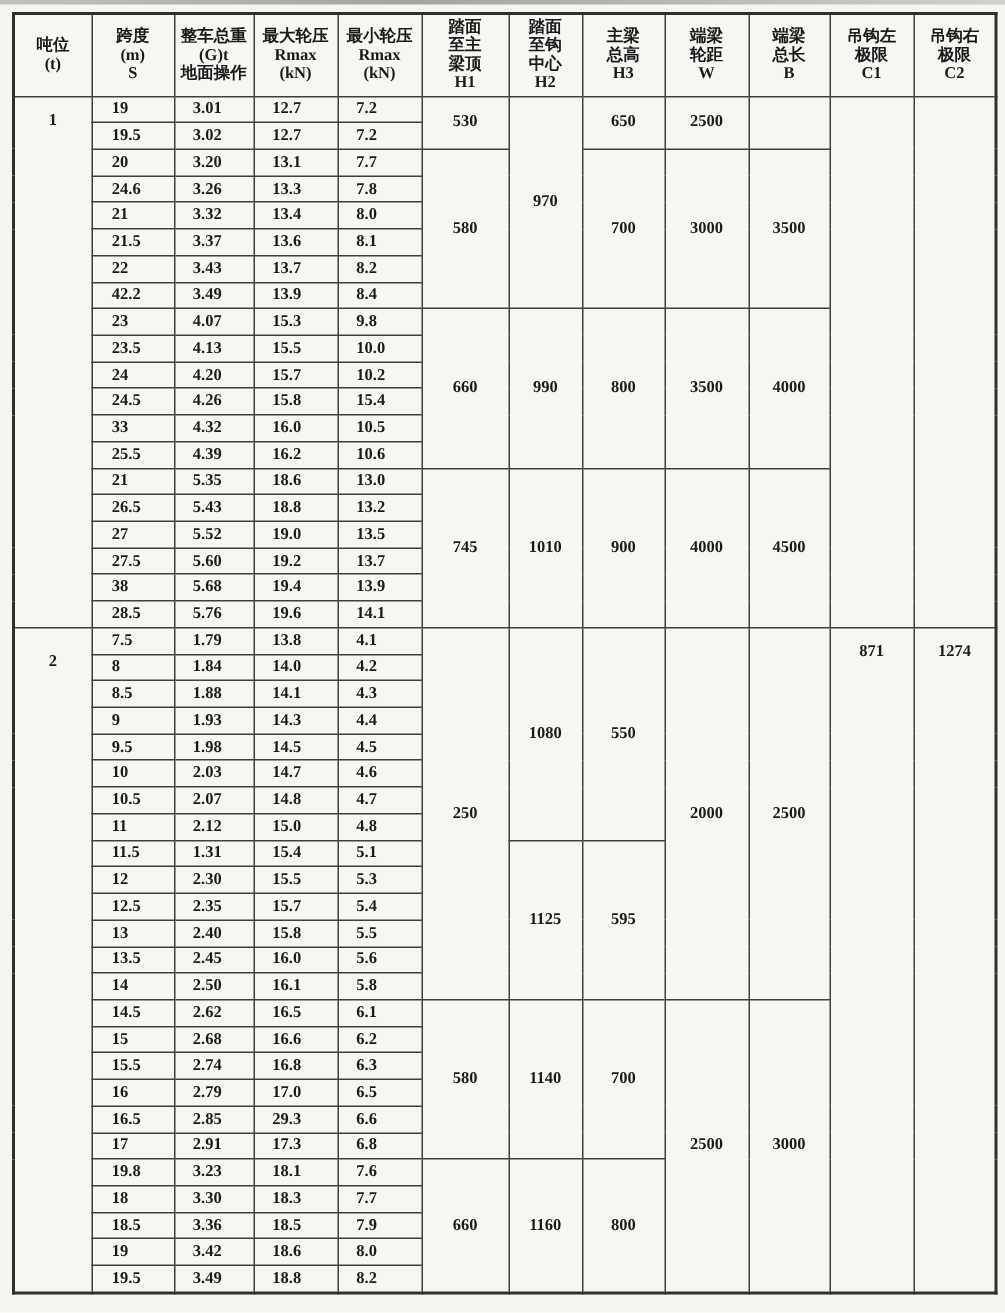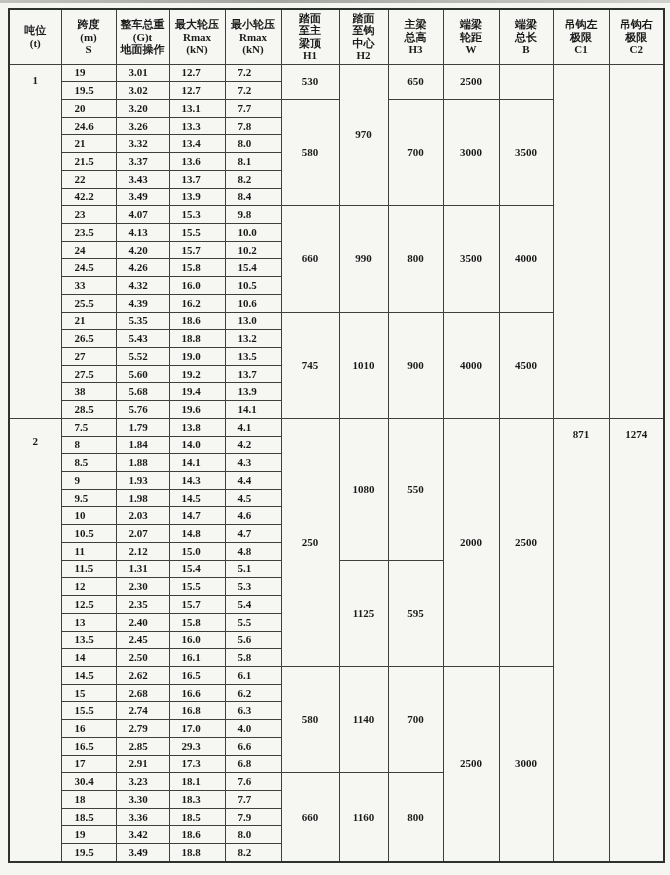--- a/index.html
+++ b/index.html
@@ -342,36 +342,36 @@
         <tr>
           <td class="num span-col">15.5</td>
           <td class="num">2.74</td>
           <td class="num">16.8</td>
           <td class="num">6.3</td>
         </tr>
         <tr>
           <td class="num span-col">16</td>
           <td class="num">2.79</td>
           <td class="num">17.0</td>
-          <td class="num">4.0</td>
+          <td class="num">6.5</td>
         </tr>
         <tr>
           <td class="num span-col">16.5</td>
           <td class="num">2.85</td>
           <td class="num">29.3</td>
           <td class="num">6.6</td>
         </tr>
         <tr>
           <td class="num span-col">17</td>
           <td class="num">2.91</td>
           <td class="num">17.3</td>
           <td class="num">6.8</td>
         </tr>
         <tr>
-          <td class="num span-col">30.4</td>
+          <td class="num span-col">19.8</td>
           <td class="num">3.23</td>
           <td class="num">18.1</td>
           <td class="num">7.6</td>
           <td rowspan="5">660</td>
           <td rowspan="5">1160</td>
           <td rowspan="5">800</td>
         </tr>
         <tr>
           <td class="num span-col">18</td>
           <td class="num">3.30</td>

